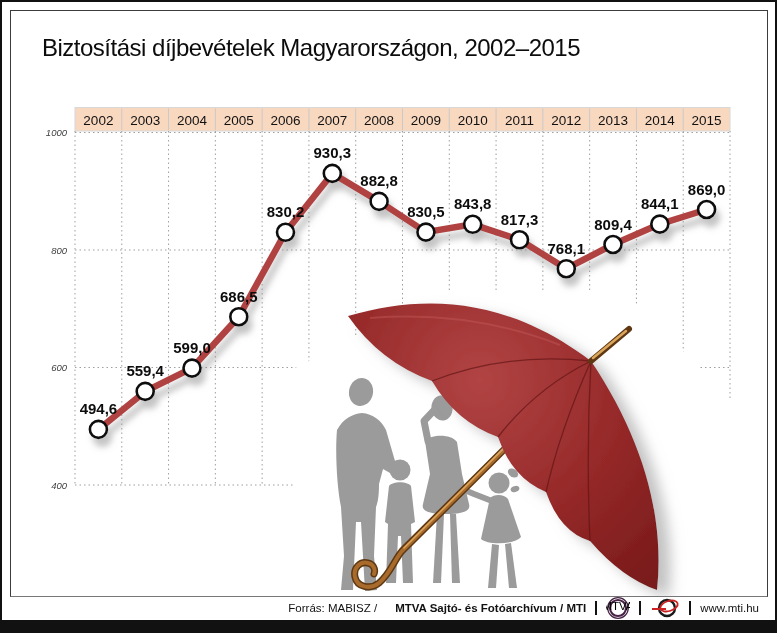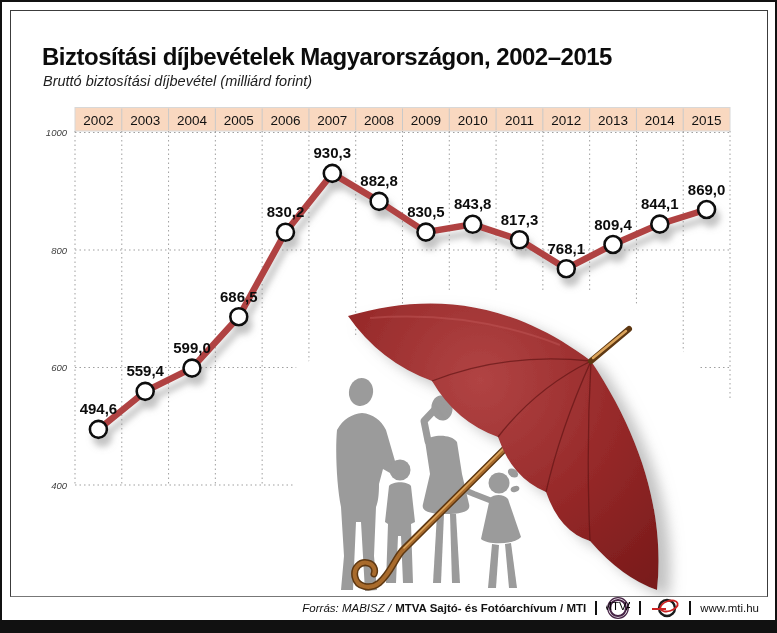--- a/index.html
+++ b/index.html
@@ -8,50 +8,49 @@
     box-shadow:inset 0 0 0 2px #111;
     font-family:"Liberation Sans", sans-serif;
     overflow:hidden;
   }
   .inner-box{
     position:absolute;left:10px;top:10px;width:758px;height:587px;
     border:1px solid #3c3c3c;border-bottom-color:#777;box-sizing:border-box;
     background:#fff;
   }
   .title{
-    position:absolute;left:42px;top:43px;font-size:24px;font-weight:bold;
+    position:absolute;left:42px;top:34px;font-size:24px;font-weight:normal;
     color:#0c0c0c;letter-spacing:-0.5px;
   }
   .subtitle{
     position:absolute;left:43px;top:73px;font-size:14.5px;font-style:italic;color:#1e1e1e;
   }
   #chart-svg{position:absolute;left:0;top:0;pointer-events:none;}
   #chart-svg text{font-family:"Liberation Sans", sans-serif;fill:#111;}
   #chart-svg text.year{font-size:13.5px;}
   #chart-svg text.tick{font-size:9.5px;font-style:italic;fill:#3f3f3f;}
   #chart-svg text.vlabel{font-size:15px;font-weight:bold;fill:#0c0c0c;}
   .footer-bar{
     position:absolute;left:11px;top:597px;width:755px;height:22px;background:#fff;
     display:flex;align-items:center;justify-content:flex-end;gap:9px;
     padding-right:7px;box-sizing:border-box;font-size:11.5px;color:#111;
   }
-  .src-reg{font-style:italic;}
-  .src-bold{font-weight:bold;margin-left:4px;}
+  .src-reg{}
+  .src-bold{font-weight:bold;margin-left:18px;}
   .sep{width:2px;height:14px;background:#111;}
   .url{}
   .black-bar{position:absolute;left:0;top:620px;width:777px;height:13px;background:#111;}
   .logo{display:block;}
 </style>
 </head>
 <body>
 
 <div class="page" style="--umbrella-light: #b14444; --umbrella-mid: #962929; --umbrella-dark: #7a1b1b; --wood-mid: #a96b2c; --wood-dark: #5e3812; --wood-light: #dca55c; --silhouette: #9b9b9b;">
   <div class="inner-box"></div>
   <div class="title">Biztosítási díjbevételek Magyarországon, 2002–2015</div>
-  <div class="subtitle">Bruttó biztosítási díjbevétel (milliárd forint)</div>
 
   <svg id="chart-svg" width="777" height="620" viewBox="0 0 777 620">
     <defs>
       <filter id="fLine" x="-10%" y="-20%" width="120%" height="140%">
         <feDropShadow dx="4" dy="8" stdDeviation="3" flood-color="#8a8a8a" flood-opacity="0.5"></feDropShadow>
       </filter>
       <filter id="fUmb" x="-20%" y="-20%" width="140%" height="140%">
         <feDropShadow dx="12" dy="8" stdDeviation="7" flood-color="#9a9a9a" flood-opacity="0.6"></feDropShadow>
       </filter>
       <radialGradient id="umbGrad" gradientUnits="userSpaceOnUse" cx="480" cy="380" r="260">

